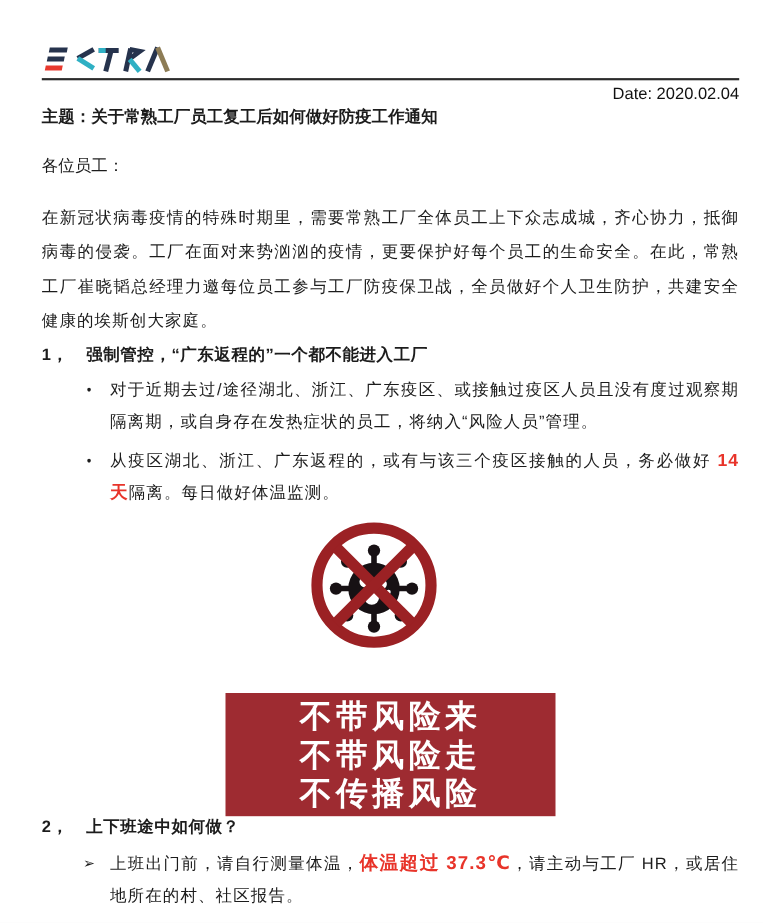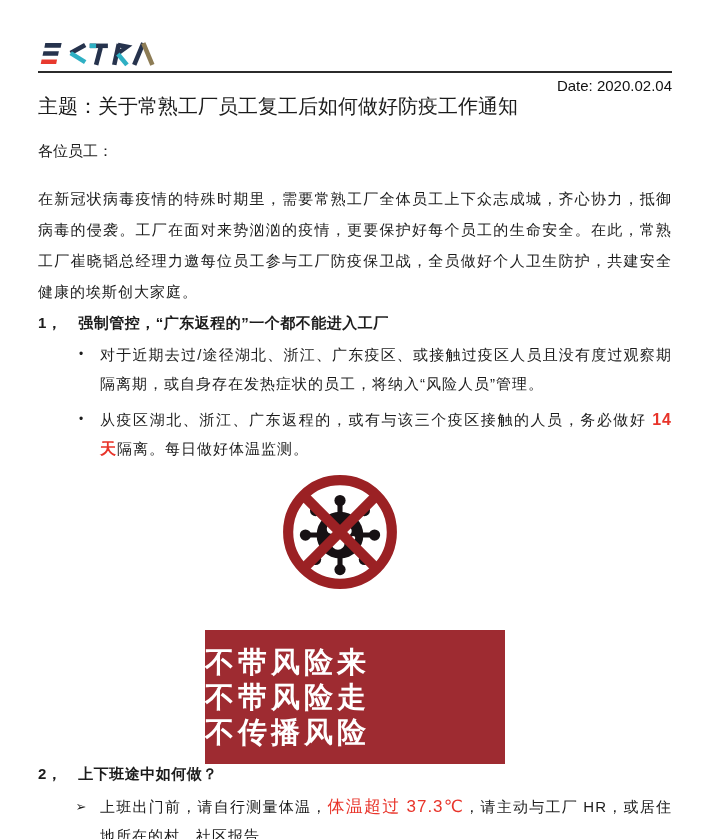--- a/index.html
+++ b/index.html
@@ -7,45 +7,45 @@
   .page {
     width:712px; height:839px; background:#ffffff; overflow:hidden;
     margin:0 auto; position:relative;
     font-family:"Liberation Sans","DejaVu Sans",sans-serif;
     color:#1c1c1c;
     padding:0 40px 16px 38px;
   }
   .logo { margin-top:40px; height:28px; }
   .divider { border-bottom:2px solid #2b2b2b; margin-top:3px; }
   .date { margin-top:4px; text-align:right; font-size:15px; line-height:17px; color:#111; }
-  .subject { margin-top:3px; font-size:20px; line-height:19px; font-weight:normal; }
+  .subject { margin-top:3px; font-size:15px; line-height:19px; font-weight:bold; }
   .salutation { margin-top:25px; font-size:15px; line-height:20px; }
   .intro {
     margin-top:22px; font-size:15px; line-height:31px;
     text-align:justify; text-align-last:left; letter-spacing:1px;
   }
   .sec-heading { margin-top:6px; font-size:15px; line-height:20px; font-weight:bold; letter-spacing:0.5px; }
   .sec-heading .sec-num { display:inline-block; margin-right:16px; }
   .sec2 { margin-top:0; }
   .bullet { display:flex; margin-top:7px; margin-left:24px; }
   .bullet .marker { flex:none; width:38px; text-align:center; font-size:12px; line-height:29px; color:#1c1c1c; }
   .bullet .btext {
     flex:1; font-size:15px; line-height:29px;
     text-align:justify; text-align-last:left; letter-spacing:1px;
   }
   .arrow-bullet { margin-top:8px; }
   .arrow-bullet .marker { font-size:13px; }
   .red-num { color:var(--highlight-red,#e8342a); font-weight:bold; font-size:16px; }
-  .red-big { color:var(--highlight-red,#e8342a); font-weight:normal; font-size:17px; }
+  .red-big { color:var(--highlight-red,#e8342a); font-weight:bold; font-size:17px; }
   .no-virus { margin-top:8px; text-align:center; height:122px; }
   .no-virus svg { margin-left:-30px; }
   .banner {
-    width:300px; height:134px; margin:37px auto 0;
+    width:300px; height:112px; margin:37px auto 0;
     background:var(--banner-background,#9e2b31); color:var(--banner-text,#ffffff);
-    display:flex; flex-direction:column; justify-content:center; 
+    display:flex; flex-direction:column; justify-content:center; align-items:center;
     font-family:"DejaVu Serif","Liberation Serif",serif; font-weight:bold;
     font-size:29px; line-height:35px; letter-spacing:4px;
   }
 </style>
 </head>
 <body>
 
 <div class="page">
 
   <div class="logo" aria-label="ESTRA">

